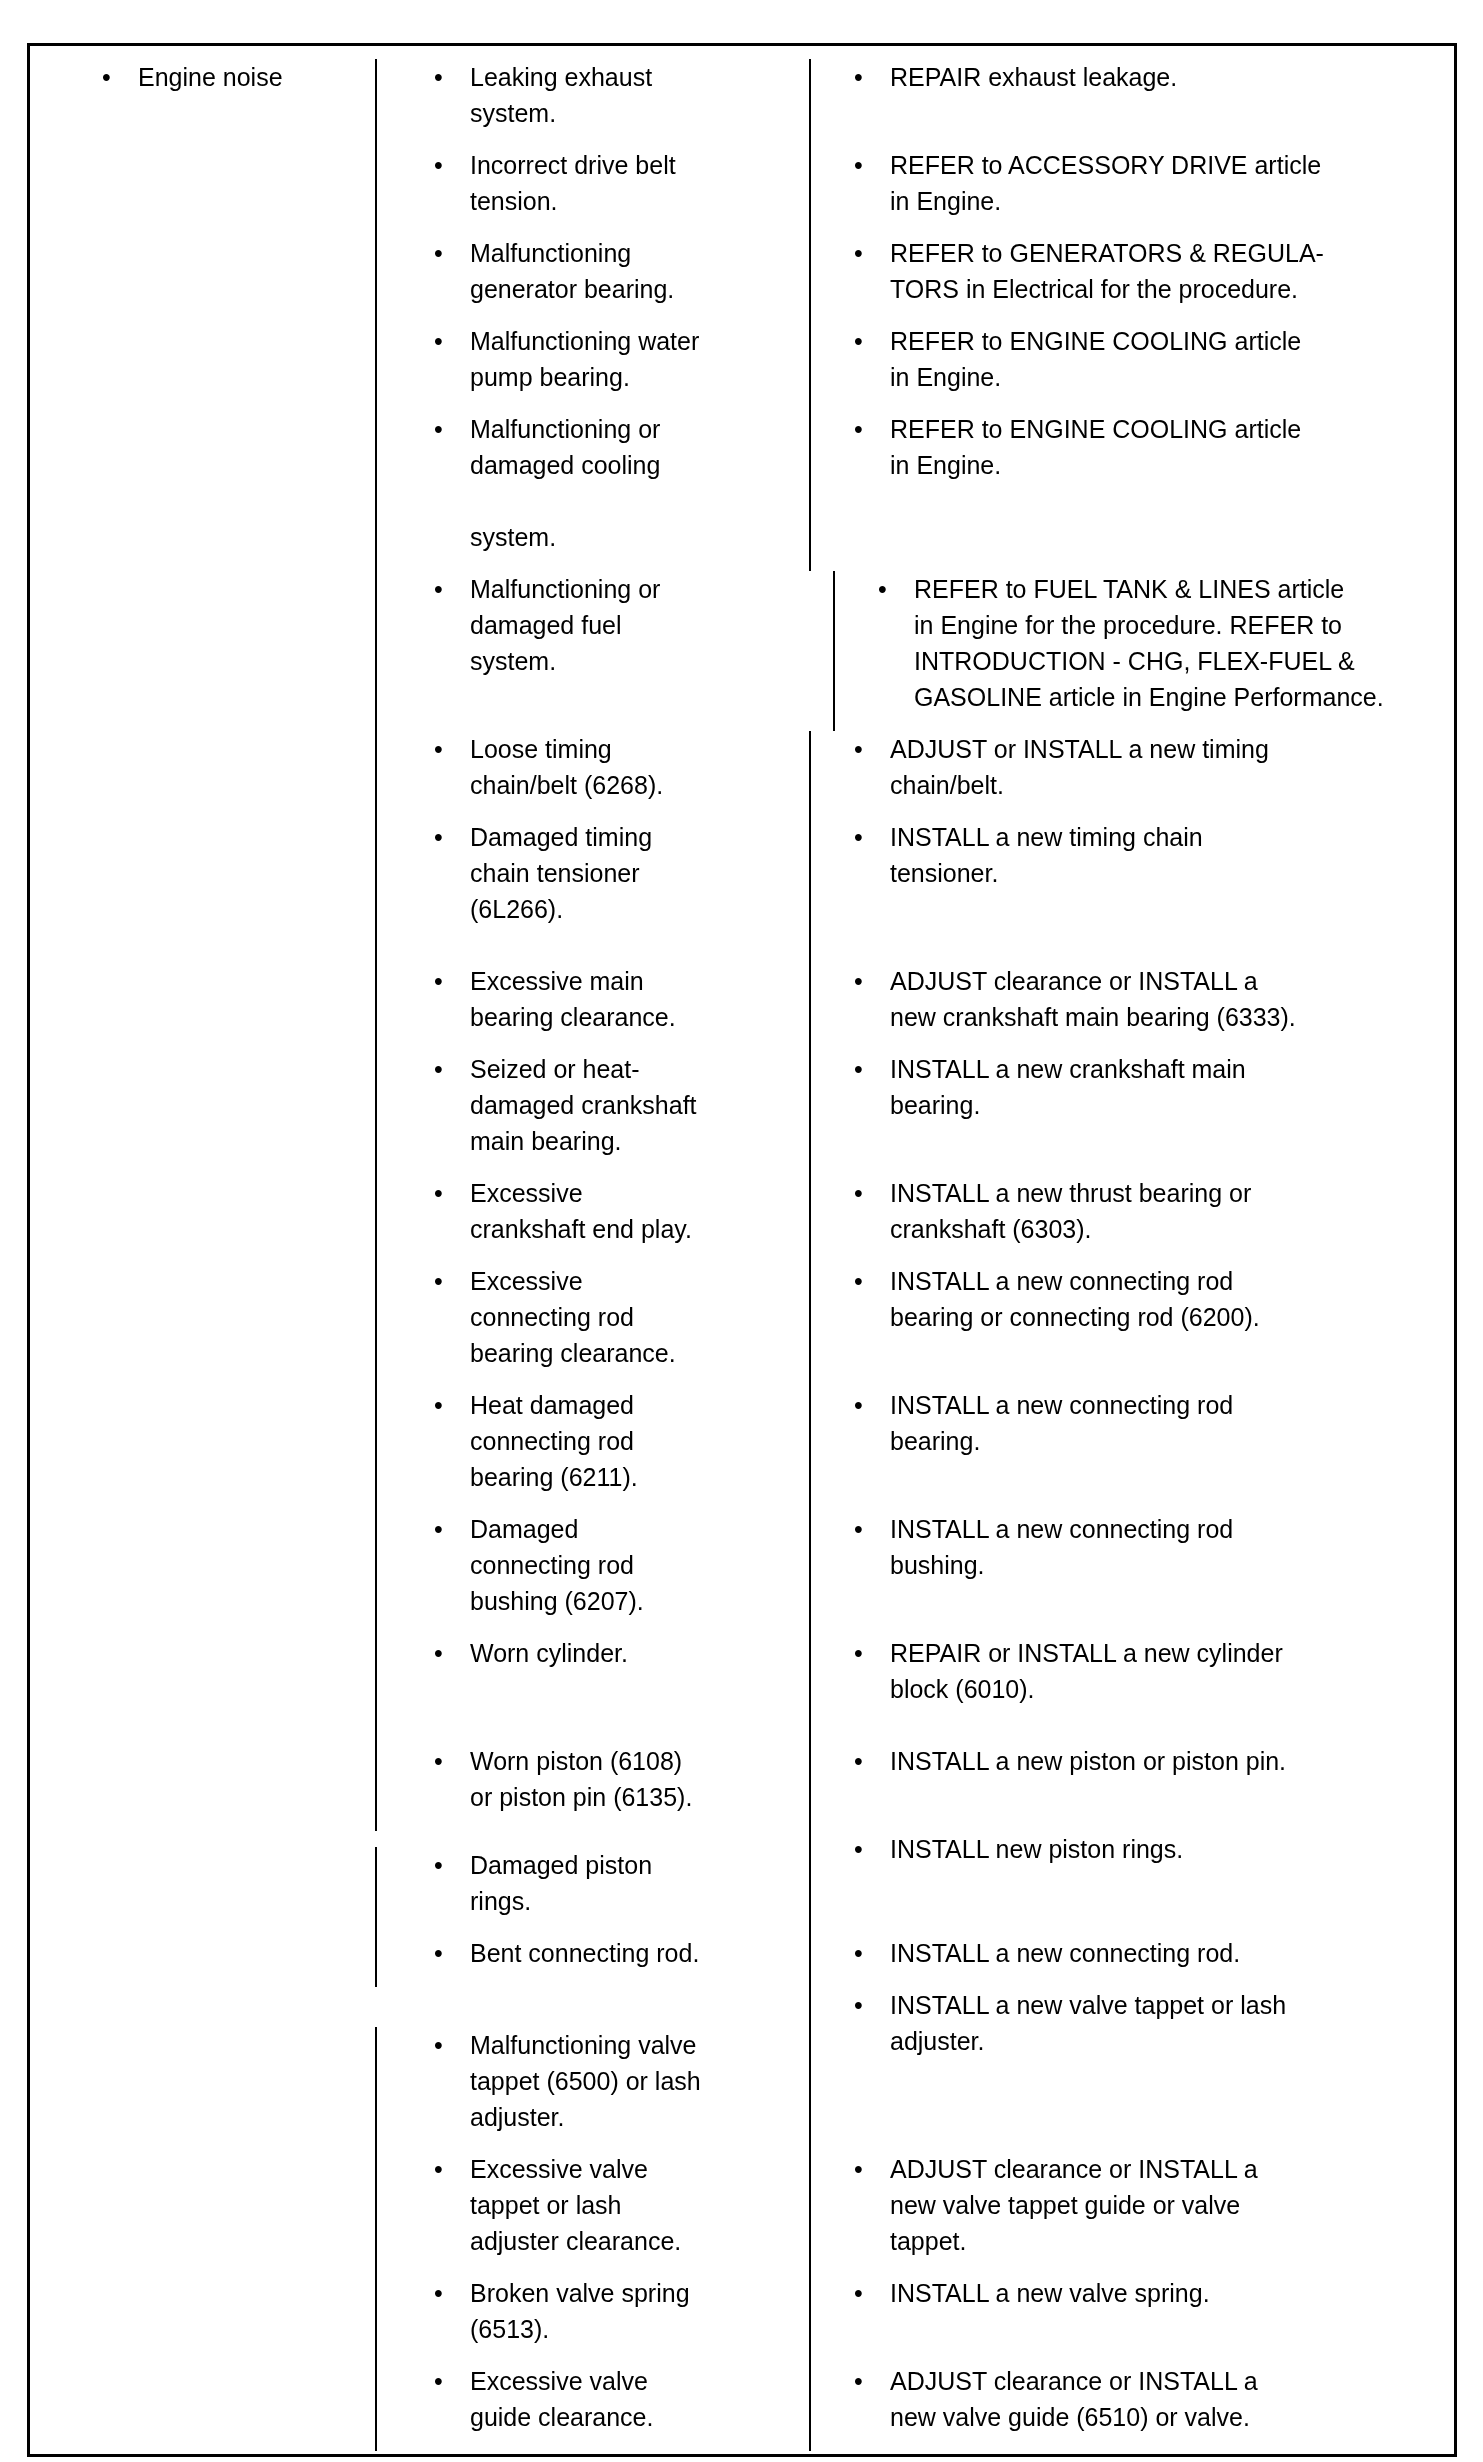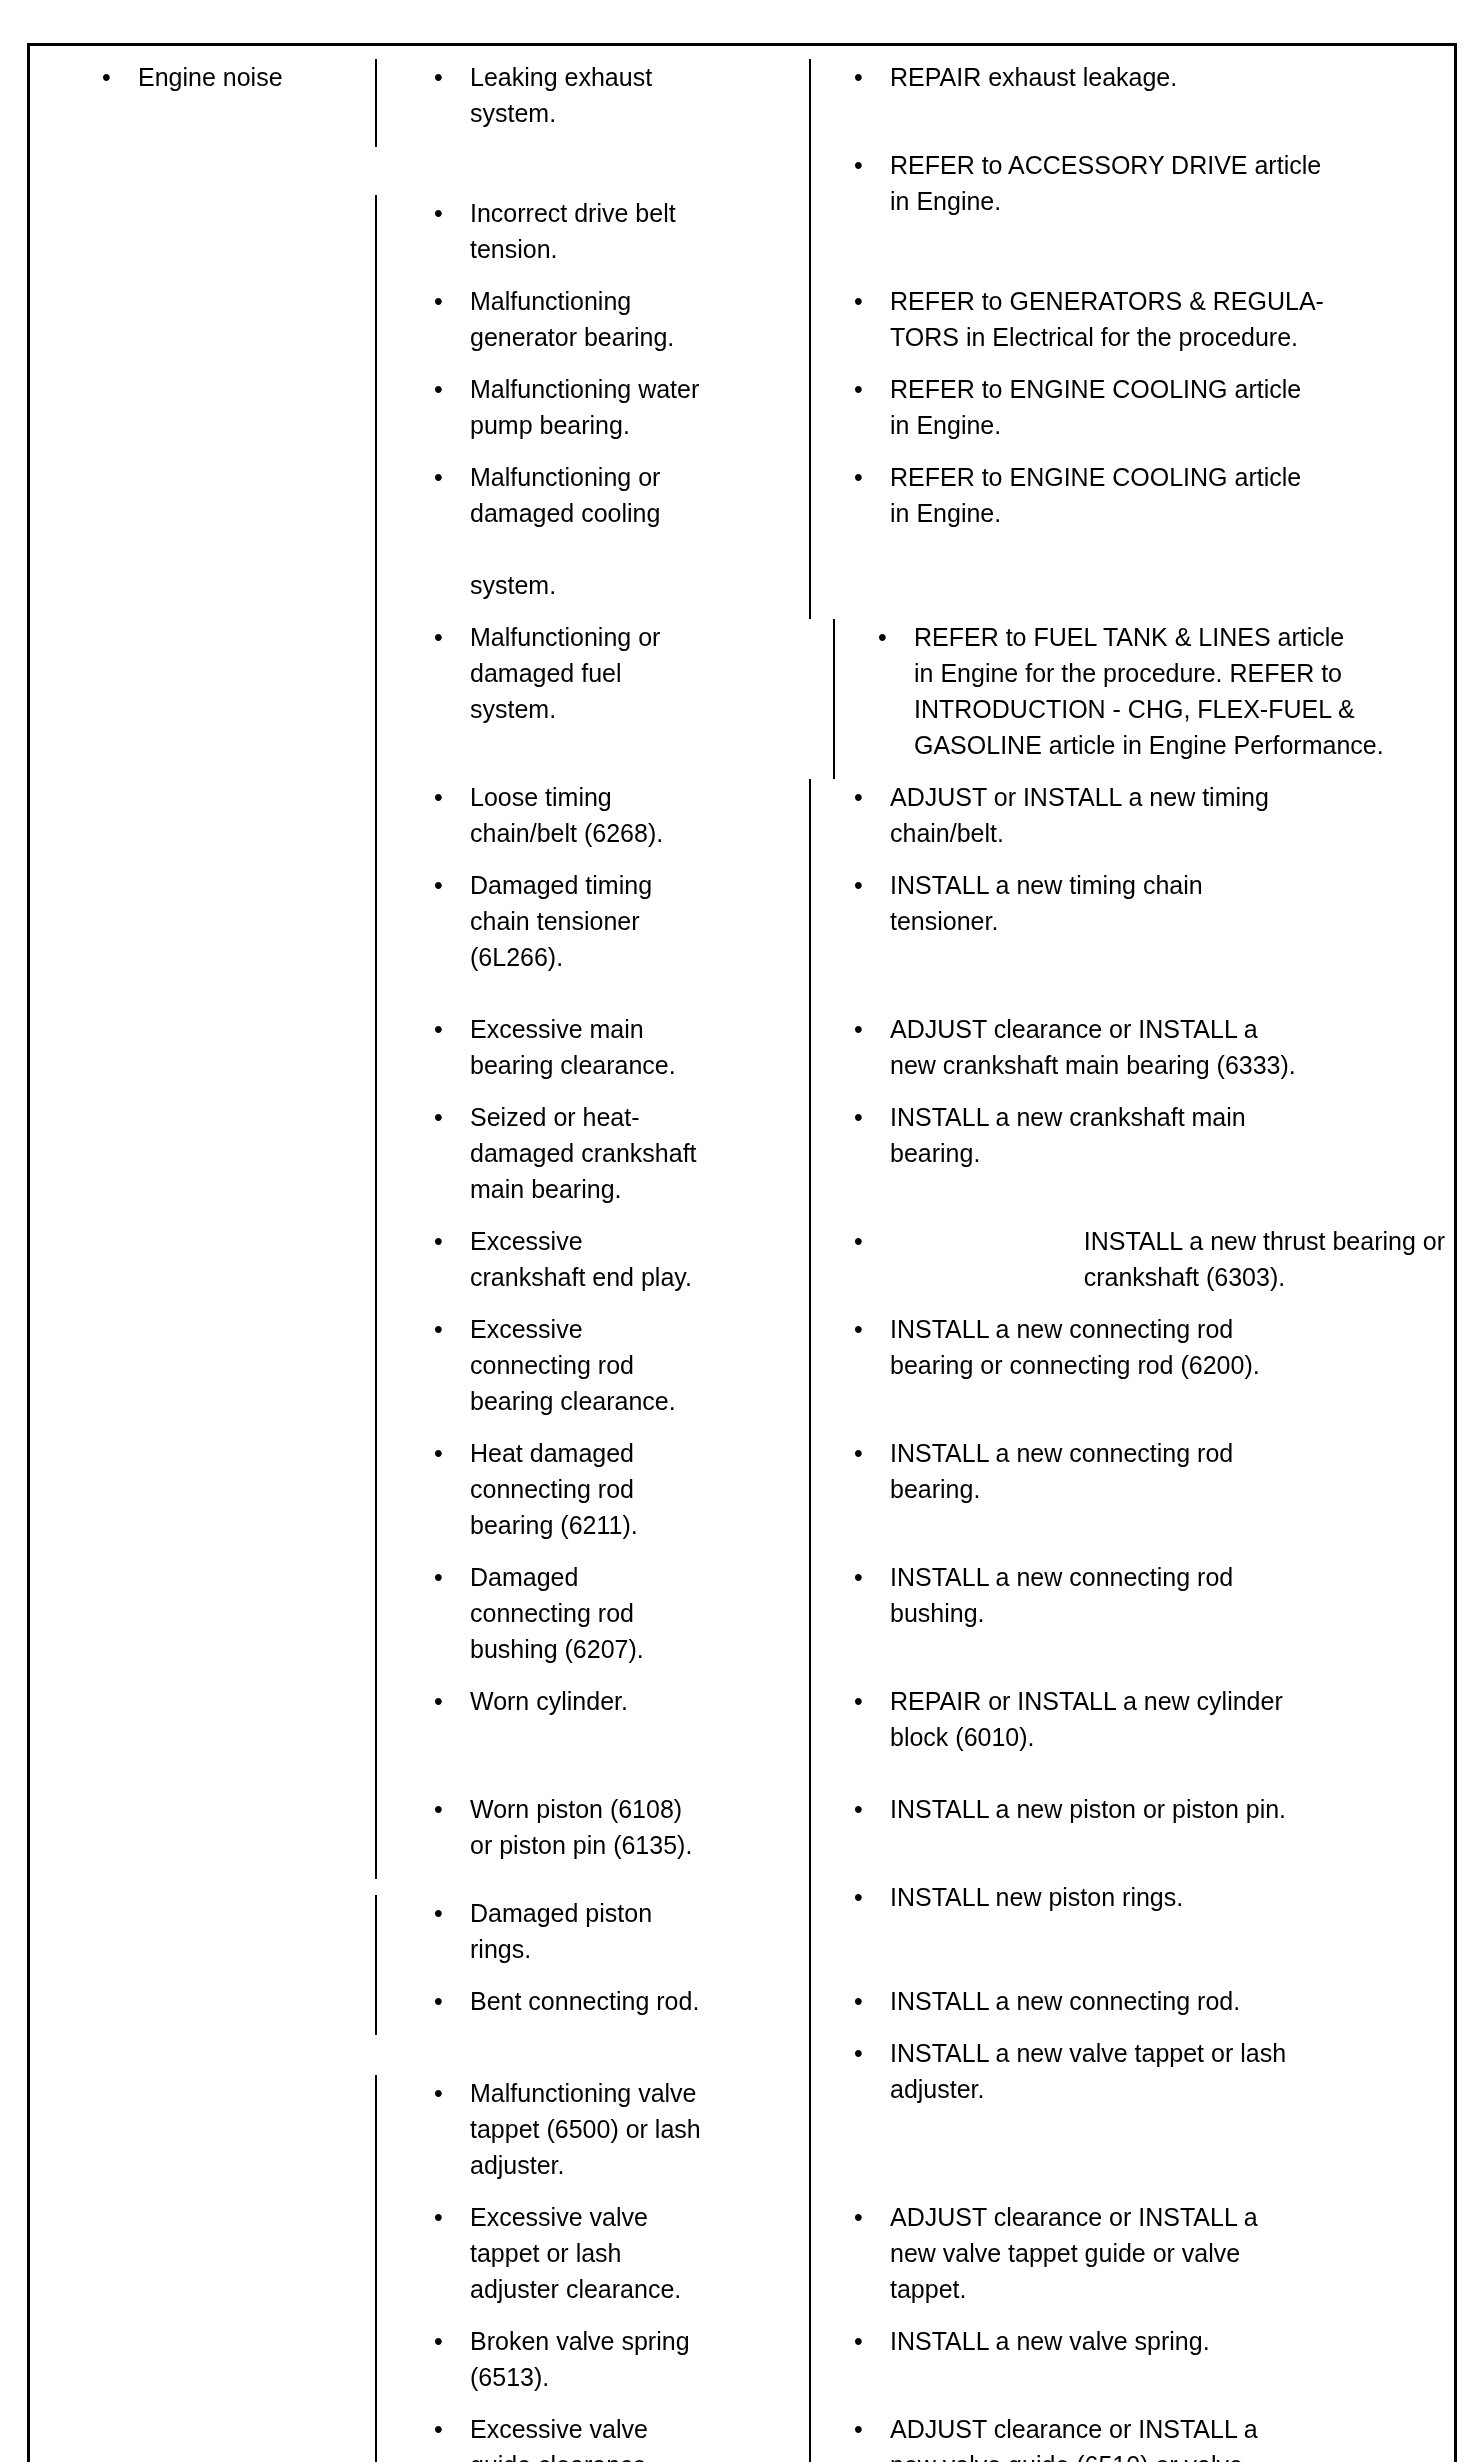--- a/index.html
+++ b/index.html
@@ -80,21 +80,21 @@
 
   <div class="cell cause-cell" style="grid-area: 1 / 2;">
         <span class="bullet"></span>
         <span class="text">Leaking exhaust
 system.</span>
       </div>
       <div class="cell action-cell" style="grid-area: 1 / 3;">
         <span class="bullet"></span>
         <span class="text">REPAIR exhaust leakage.</span>
       </div>
-      <div class="cell cause-cell" style="grid-area: 2 / 2; margin-top: 48px;">
+      <div class="cell cause-cell" style="grid-area: 2 / 2;">
         <span class="bullet"></span>
         <span class="text">Incorrect drive belt
 tension.</span>
       </div>
       <div class="cell action-cell" style="grid-area: 2 / 3;">
         <span class="bullet"></span>
         <span class="text">REFER to ACCESSORY DRIVE article
 in Engine.</span>
       </div>
       <div class="cell cause-cell" style="grid-area: 3 / 2;">
@@ -182,21 +182,21 @@
       <div class="cell action-cell" style="grid-area: 10 / 3;">
         <span class="bullet"></span>
         <span class="text">INSTALL a new crankshaft main
 bearing.</span>
       </div>
       <div class="cell cause-cell" style="grid-area: 11 / 2;">
         <span class="bullet"></span>
         <span class="text">Excessive
 crankshaft end play.</span>
       </div>
-      <div class="cell action-cell" style="grid-area: 11 / 3; justify-content: space-between;">
+      <div class="cell action-cell" style="grid-area: 11 / 3;">
         <span class="bullet"></span>
         <span class="text">INSTALL a new thrust bearing or
 crankshaft (6303).</span>
       </div>
       <div class="cell cause-cell" style="grid-area: 12 / 2;">
         <span class="bullet"></span>
         <span class="text">Excessive
 connecting rod
 bearing clearance.</span>
       </div>

